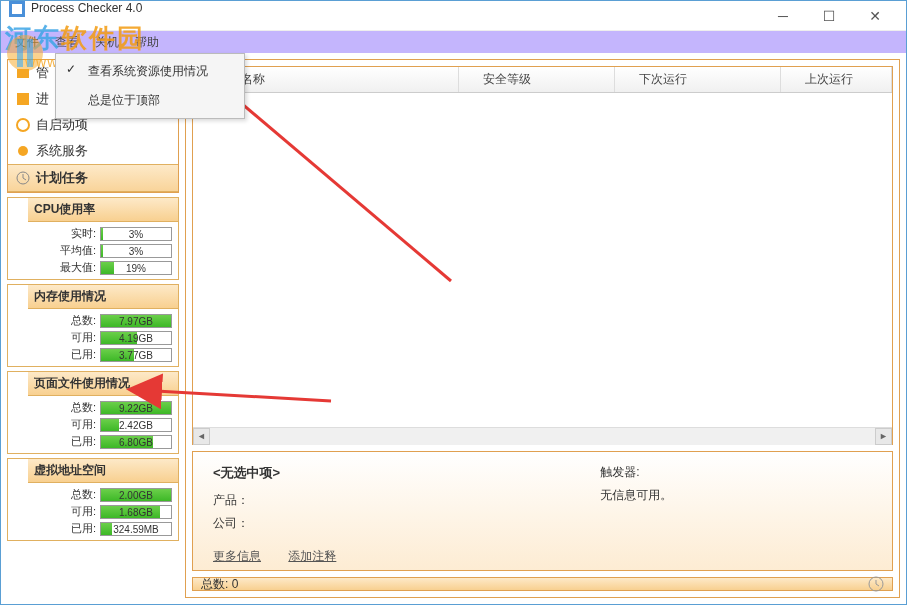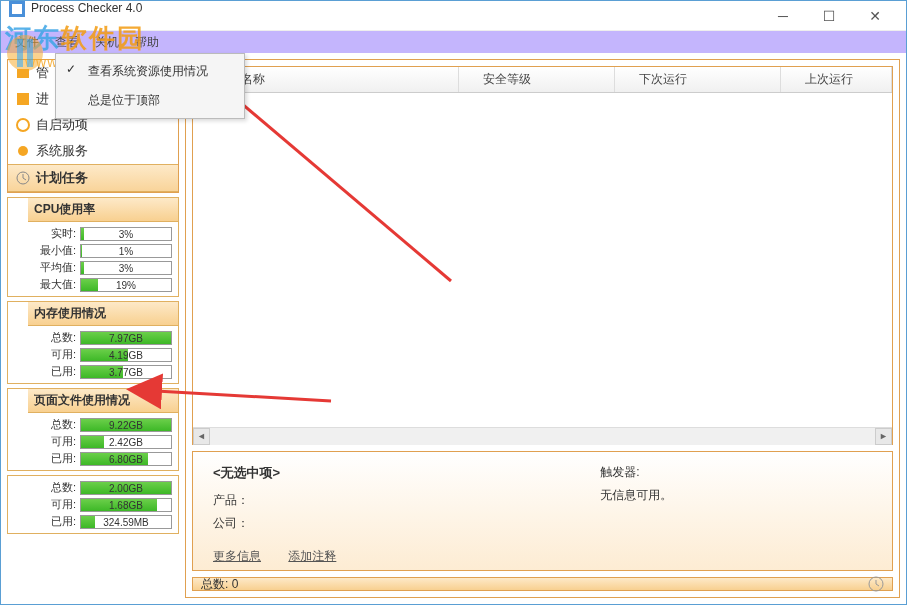--- a/index.html
+++ b/index.html
@@ -24,21 +24,21 @@
 
 .nav-panel { border: 1px solid #e0a050; background: #fff; }
 .nav-item { display: flex; align-items: center; padding: 4px 8px; cursor: pointer; color: #333; font-size: 13px; gap: 6px; }
 .nav-item.selected { background: linear-gradient(#fde9c8, #f9d49a); font-weight: bold; border-top: 1px solid #e0b060; border-bottom: 1px solid #e0b060; }
 .nav-icon { width: 14px; height: 14px; flex-shrink: 0; }
 
 .stat-panel { border: 1px solid #e0b060; background: #fff; padding-left: 20px; }
 .stat-header { background: linear-gradient(#fde9c8, #f8d090); padding: 3px 6px; font-size: 12px; color: #333; font-weight: bold; border-bottom: 1px solid #e0b060; }
 .stat-rows { padding: 3px 2px; }
 .stat-row { display: flex; align-items: center; padding: 1px 4px; font-size: 11px; gap: 4px; }
-.stat-label { width: 42px; text-align: right; color: #333; }
+.stat-label { width: 42px; text-align: right; color: #333; margin-left: 20px; }
 .progress-bar { flex: 1; height: 14px; border: 1px solid #999; background: #fff; position: relative; overflow: hidden; }
 .progress-fill { height: 100%; background: linear-gradient(#6bcf4a, #3db827); }
 .progress-text { position: absolute; width: 100%; text-align: center; top: 0; font-size: 10px; line-height: 14px; color: #333; }
 
 .table-area { flex: 1; border: 1px solid #e0a050; display: flex; flex-direction: column; }
 .table-header { display: flex; background: linear-gradient(#fff, #f0f0f0); border-bottom: 1px solid #ccc; }
 .th { padding: 4px 8px; border-right: 1px solid #ddd; font-size: 12px; color: #444; margin-left: 16px; }
 .th:nth-child(1) { width: 250px; }
 .th:nth-child(2) { width: 140px; }
 .th:nth-child(3) { width: 150px; }
@@ -154,27 +154,20 @@
       <div class="stat-header">CPU使用率</div>
       <div class="stat-rows" id="cpu-rows">
             <div class="stat-row">
               <div class="stat-label">实时:</div>
       <div class="progress-bar">
         <div class="progress-fill" style="width:3%"></div>
         <div class="progress-text">3%</div>
       </div>
             </div>
             <div class="stat-row">
-              <div class="stat-label">最小值:</div>
-      <div class="progress-bar">
-        <div class="progress-fill" style="width:1%"></div>
-        <div class="progress-text">1%</div>
-      </div>
-            </div>
-            <div class="stat-row">
               <div class="stat-label">平均值:</div>
       <div class="progress-bar">
         <div class="progress-fill" style="width:3%"></div>
         <div class="progress-text">3%</div>
       </div>
             </div>
             <div class="stat-row">
               <div class="stat-label">最大值:</div>
       <div class="progress-bar">
         <div class="progress-fill" style="width:19%"></div>
@@ -232,20 +225,21 @@
               <div class="stat-label">已用:</div>
       <div class="progress-bar">
         <div class="progress-fill" style="width:74%"></div>
         <div class="progress-text">6.80GB</div>
       </div>
             </div>
           </div>
     </div>
 
     <div class="stat-panel">
+      <div class="stat-header">虚拟地址空间</div>
       <div class="stat-rows" id="vmem-rows">
             <div class="stat-row">
               <div class="stat-label">总数:</div>
       <div class="progress-bar">
         <div class="progress-fill" style="width:100%"></div>
         <div class="progress-text">2.00GB</div>
       </div>
             </div>
             <div class="stat-row">
               <div class="stat-label">可用:</div>

